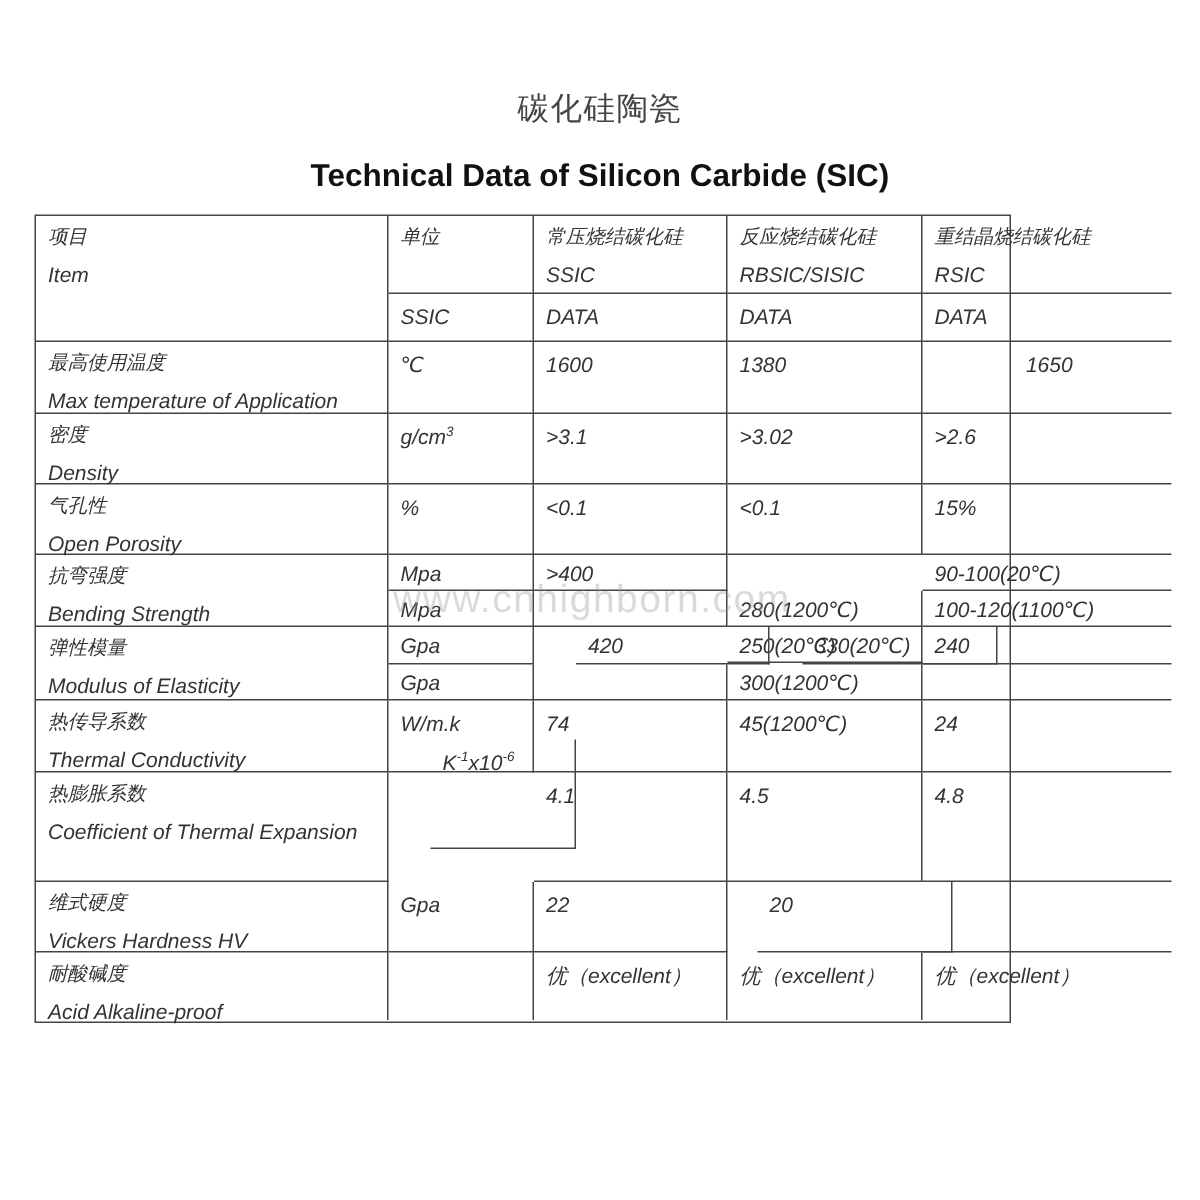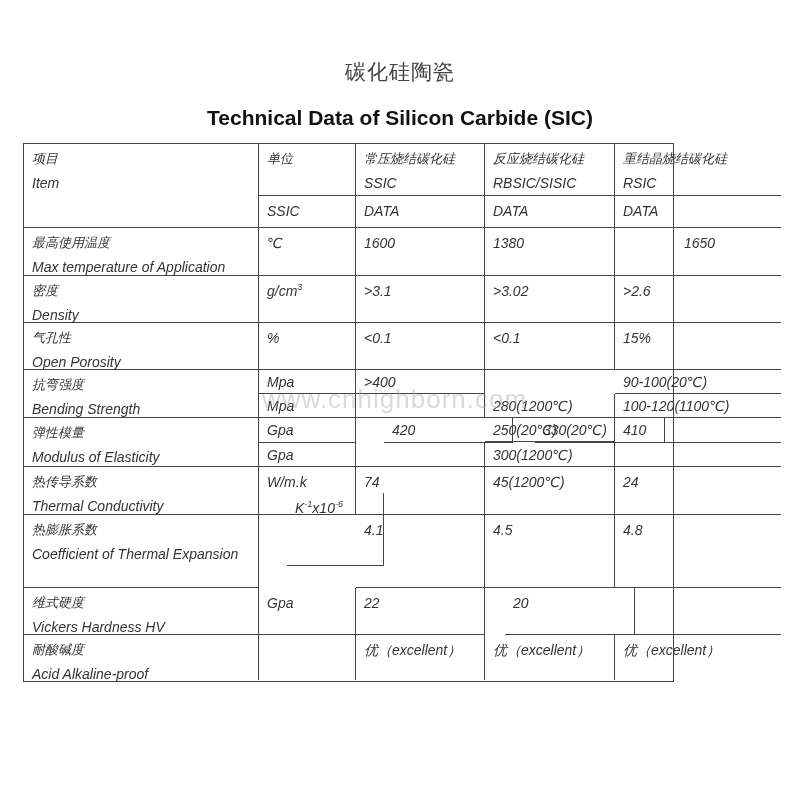--- a/index.html
+++ b/index.html
@@ -93,21 +93,21 @@
   <div class="cell" style="left:461px;top:250px;width:130px;height:24px;padding-top:0;">280(1200℃)</div>
   <div class="cell" style="left:591px;top:250px;width:166px;height:24px;padding-top:0;border-right:none;">100-120(1100℃)</div>
 
   <div class="cell" style="left:0;top:274px;width:235px;height:49px;">
     <span class="zh">弹性模量</span>
     <span class="en">Modulus of Elasticity</span>
   </div>
   <div class="cell" style="left:235px;top:274px;width:97px;height:25px;padding-top:0;">Gpa</div>
   <div class="cell" style="left:332px;top:274px;width:129px;height:25px;padding-top:0;margin-left:28px;">420</div>
   <div class="cell" style="left:475px;top:274px;width:130px;height:25px;padding-top:0;margin-left:36px;">330(20℃)</div>
-  <div class="cell" style="left:591px;top:274px;width:166px;height:25px;padding-top:0;border-right:none;">410</div>
+  <div class="cell" style="left:591px;top:274px;width:166px;height:25px;padding-top:0;border-right:none;">240</div>
   <div class="cell" style="left:235px;top:299px;width:97px;height:24px;padding-top:0;">Gpa</div>
   <div class="cell" style="left:332px;top:299px;width:129px;height:24px;padding-top:0;"></div>
   <div class="cell" style="left:461px;top:299px;width:130px;height:24px;padding-top:0;">300(1200℃)</div>
   <div class="cell" style="left:591px;top:299px;width:166px;height:24px;padding-top:0;border-right:none;"></div>
 
   <div class="cell" style="left:0;top:323px;width:235px;height:48px;">
     <span class="zh">热传导系数</span>
     <span class="en">Thermal Conductivity</span>
   </div>
   <div class="cell" style="left:235px;top:323px;width:97px;height:48px;">W/m.k</div>

